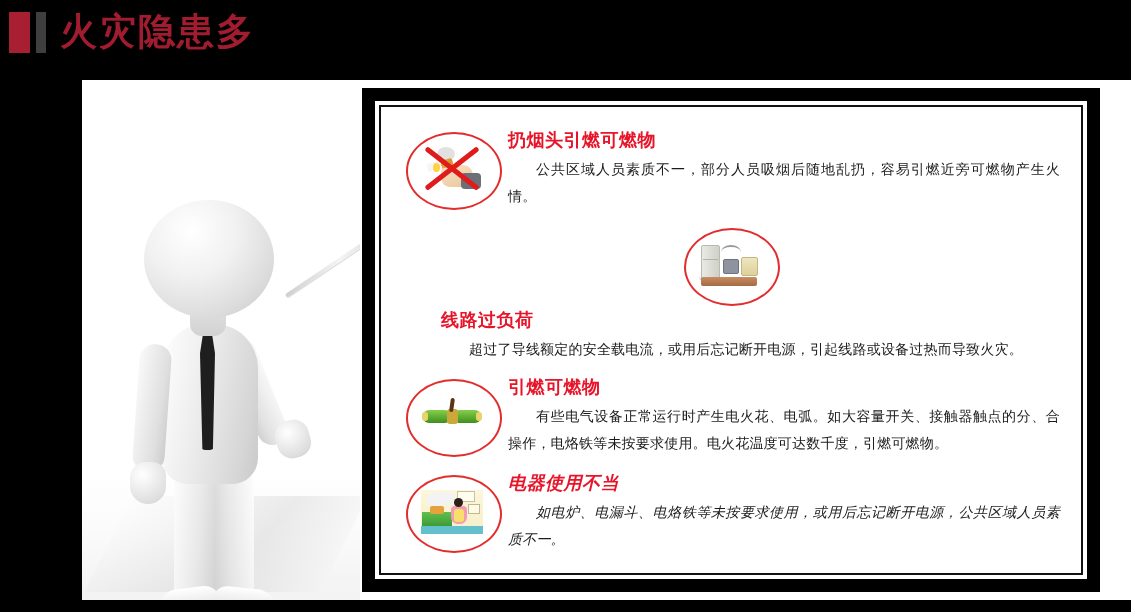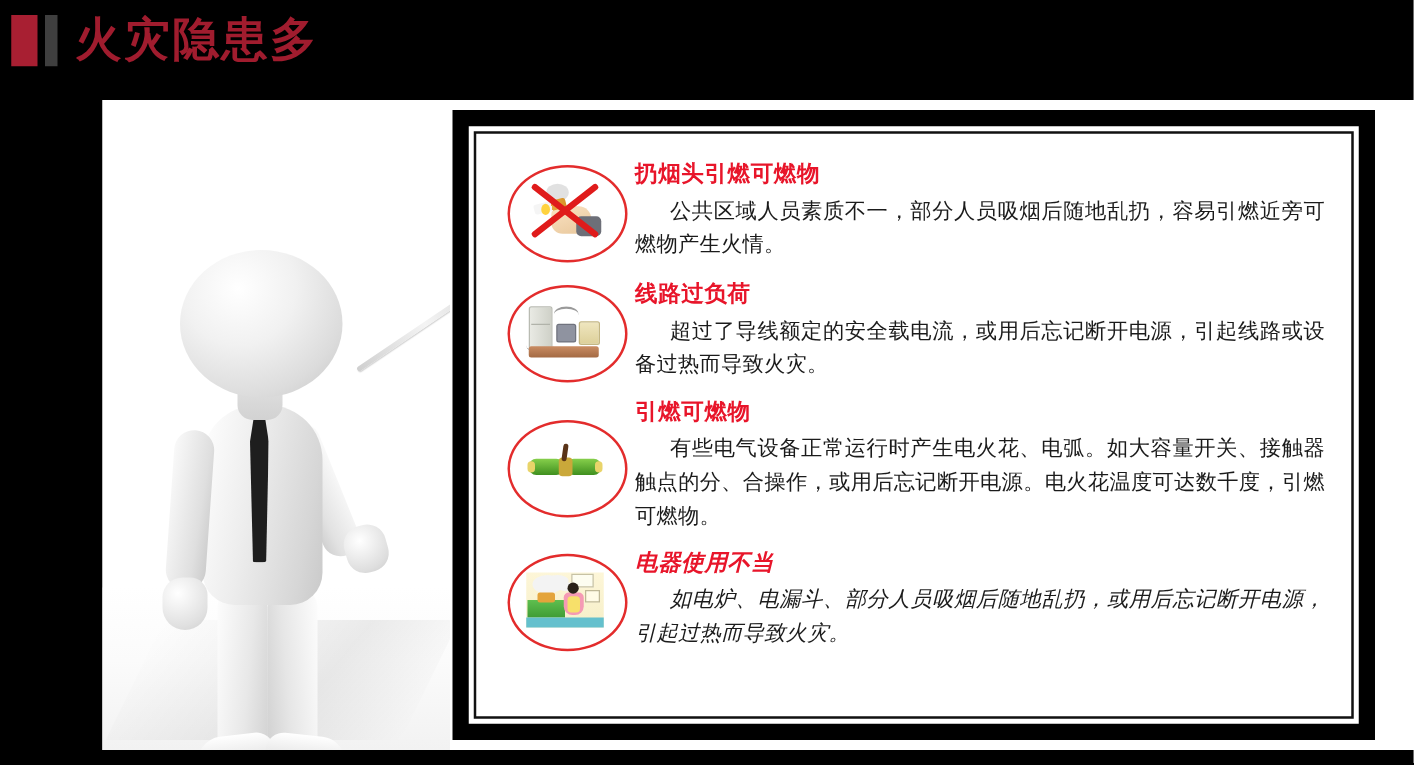--- a/index.html
+++ b/index.html
@@ -124,21 +124,21 @@
     width:100%;height:100%;border:2px solid #111111;box-sizing:border-box;padding:3px;
   }
   .frame-content{
     width:100%;height:100%;background:#ffffff;box-sizing:border-box;
     position:relative;overflow:hidden;
   }
 
   
   .row{position:relative;display:flex;align-items:center;}
   .row-1{padding:16px 18px 0 16px;}
-  .row-2{padding:10px 18px 0 16px;}
+  .row-2{padding:10px 18px 0 16px;flex-direction:column;}
   .row-3{padding:10px 18px 0 16px;}
   .row-4{padding:10px 18px 0 16px;font-style:italic;}
 
   .icon-cell{
     position:relative;width:104px;min-width:104px;height:86px;
     display:flex;align-items:center;justify-content:center;
   }
   .ellipse{
     position:absolute;left:6px;top:6px;width:92px;height:74px;
     border:2px solid #E32C2C;border-radius:50%;
@@ -234,21 +234,21 @@
   .kt-panel{position:absolute;left:36px;top:3px;width:16px;height:9px;background:#fdfdf0;border:1px solid #c7c2a4;}
   .kt-switch{position:absolute;left:47px;top:16px;width:10px;height:8px;background:#fffbe6;border:1px solid #bfb896;}
 
   
   .text-cell{flex:1;padding-left:4px;}
   .item-heading{
     font-size:18px;font-weight:bold;color:#E8152A;line-height:24px;
     letter-spacing:.5px;margin:0 0 4px 0;
   }
   .item-body{
-    font-size:17px;color:#1b1b1b;line-height:27px;margin:0;
+    font-size:14px;color:#1b1b1b;line-height:27px;margin:0;
     text-indent:28px;text-align:justify;letter-spacing:.2px;
   }
 </style>
 </head>
 <body>
 
 <div class="slide">
 
   <div class="top-bar"></div>
   <div class="left-bar"></div>
@@ -328,21 +328,21 @@
                 <div class="cab-left"></div>
                 <div class="cab-right"></div>
                 <div class="cab-tipl"></div>
                 <div class="cab-tipr"></div>
                 <div class="cab-joint"></div>
                 <div class="cab-spark"></div>
               </div>
             </div>
             <div class="text-cell">
               <p class="item-heading">引燃可燃物</p>
-              <p class="item-body">有些电气设备正常运行时产生电火花、电弧。如大容量开关、接触器触点的分、合操作，或用后忘记断开电源。电火花温度可达数千度，引燃可燃物。</p>
+              <p class="item-body">有些电气设备正常运行时产生电火花、电弧。如大容量开关、接触器触点的分、合操作，电烙铁等未按要求使用。电火花温度可达数千度，引燃可燃物。</p>
             </div>
           </div>
 
           <div class="row row-4">
             <div class="icon-cell">
               <div class="ellipse"></div>
               <div class="icon-art">
                 <div class="kt-bg"></div>
                 <div class="kt-panel"></div>
                 <div class="kt-smoke"></div>
@@ -350,21 +350,21 @@
                 <div class="kt-pot"></div>
                 <div class="kt-floor"></div>
                 <div class="kt-person-body"></div>
                 <div class="kt-apron"></div>
                 <div class="kt-person-head"></div>
                 <div class="kt-switch"></div>
               </div>
             </div>
             <div class="text-cell">
               <p class="item-heading">电器使用不当</p>
-              <p class="item-body">如电炉、电漏斗、部分人员吸烟后随地乱扔，或用后忘记断开电源，引起过热而导致火灾。</p>
+              <p class="item-body">如电炉、电漏斗、电烙铁等未按要求使用，或用后忘记断开电源，公共区域人员素质不一。</p>
             </div>
           </div>
 
         </div>
       </div>
     </div>
   </div>
 
 </div>
 

